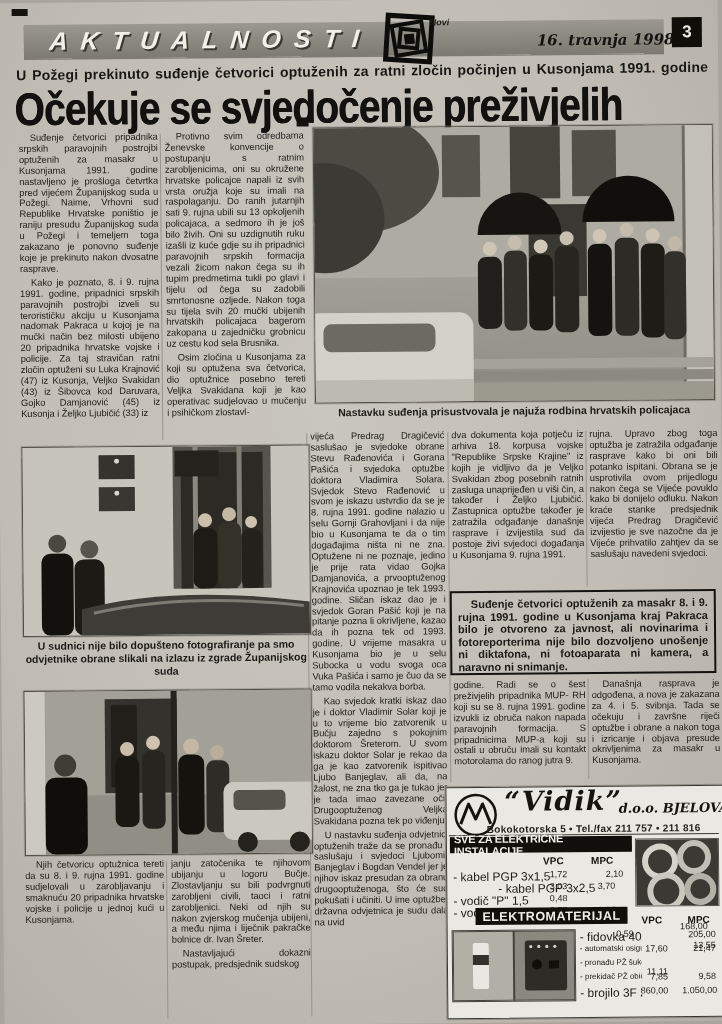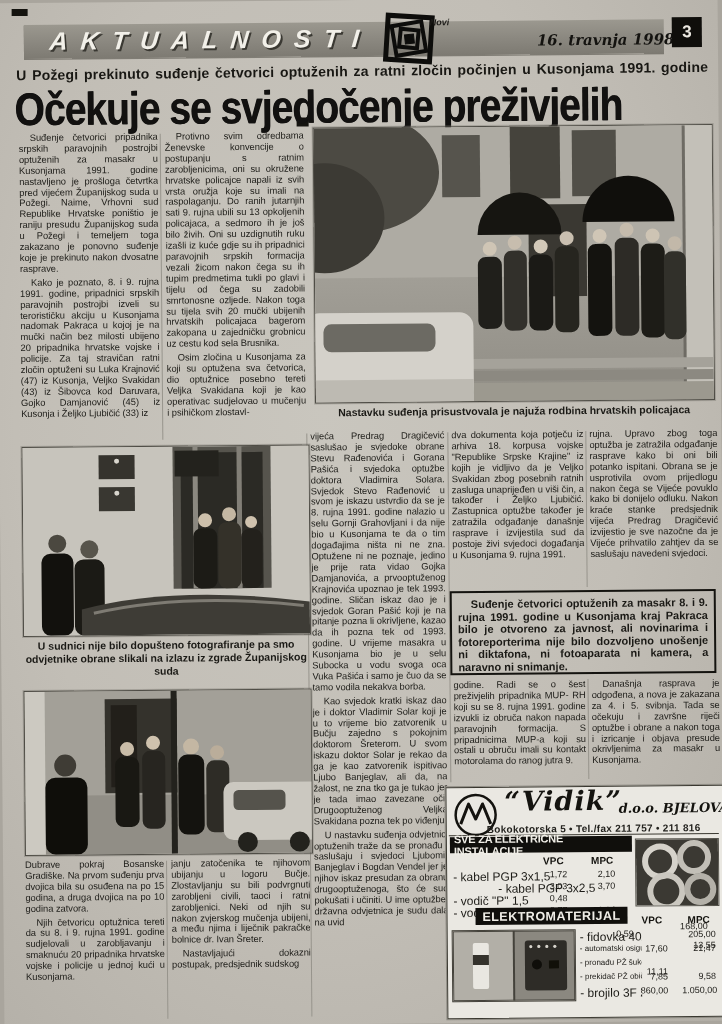--- a/index.html
+++ b/index.html
@@ -284,21 +284,20 @@
         <g>
           <rect x="198" y="92" width="98" height="58" rx="10" fill="#cbc8c0"></rect>
           <rect x="208" y="100" width="52" height="20" rx="5" fill="#55534c"></rect>
           <circle cx="222" cy="152" r="10" fill="#23221d"></circle>
           <circle cx="274" cy="152" r="10" fill="#23221d"></circle>
         </g>
       </svg>
     </div>
 
     <div class="col col-a2">
-      <p class="cont">Dubrave pokraj Bosanske Gradiške. Na prvom suđenju prva dvojica bila su osuđena na po 15 godina, a druga dvojica na po 10 godina zatvora.</p>
       <p>Njih četvoricu optužnica tereti da su 8. i 9. rujna 1991. godine sudjelovali u zarobljavanju i smaknuću 20 pripadnika hrvatske vojske i policije u jednoj kući u Kusonjama.</p>
     </div>
     <div class="vrule" style="left:163px;top:859px;height:158px;"></div>
     <div class="col col-b2">
       <p class="cont">janju zatočenika te njihovom ubijanju u logoru Bučje. Zlostavljanju su bili podvrgnuti zarobljeni civili, taoci i ratni zarobljenici. Neki od njih su nakon zvjerskog mučenja ubijeni, a među njima i liječnik pakračke bolnice dr. Ivan Šreter.</p>
       <p>Nastavljajući dokazni postupak, predsjednik sudskog</p>
     </div>
 
     <div class="ad">
       <svg class="ad-logo" width="46" height="46" viewBox="0 0 46 46">
@@ -309,21 +308,21 @@
       <div class="ad-type">d.o.o. BJELOVAR</div>
       <div class="ad-addr">Bokokotorska 5 • Tel./fax 211 757 • 211 816</div>
       <div class="ad-hr" style="top:47px;"></div>
 
       <div class="ad-bar ad-bar1">SVE ZA ELEKTRIČNE INSTALACIJE</div>
       <div class="ad-th" style="left:96px;top:68px;">VPC</div>
       <div class="ad-th" style="left:144px;top:68px;">MPC</div>
 
       <div class="ad-row" style="left:6px;top:82px;">- kabel PGP 3x1,5</div>
       <div class="ad-num" style="left:86px;top:82px;">1,72</div>
-      <div class="ad-num" style="left:134px;top:82px;">2,10</div>
+      <div class="ad-num" style="left:142px;top:82px;">2,10</div>
       <div class="ad-row" style="left:18px;top:94px;margin-left:33px;">- kabel PGP 3x2,5</div>
       <div class="ad-num" style="left:86px;top:94px;">3,03</div>
       <div class="ad-num" style="left:134px;top:94px;">3,70</div>
       <div class="ad-row" style="left:6px;top:106px;">- vodič "P" 1,5</div>
       <div class="ad-num" style="left:86px;top:106px;">0,48</div>
       <div class="ad-num" style="left:152px;top:106px;margin-top:36px;">0,59</div>
       <div class="ad-row" style="left:6px;top:118px;">- vodič "P" 2,5</div>
       <div class="ad-num" style="left:86px;top:118px;">0,77</div>
       <div class="ad-num" style="left:134px;top:118px;">0,94</div>
 

